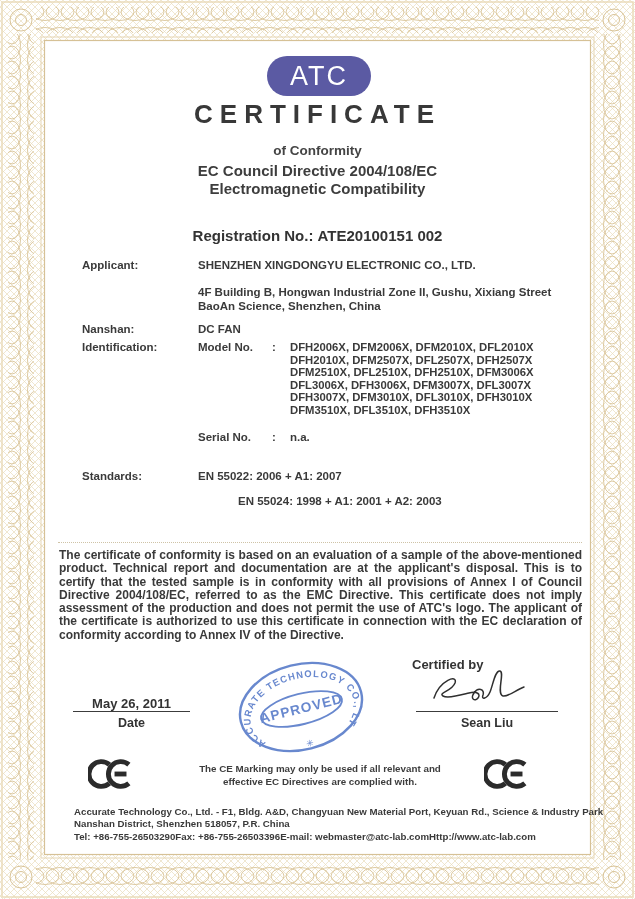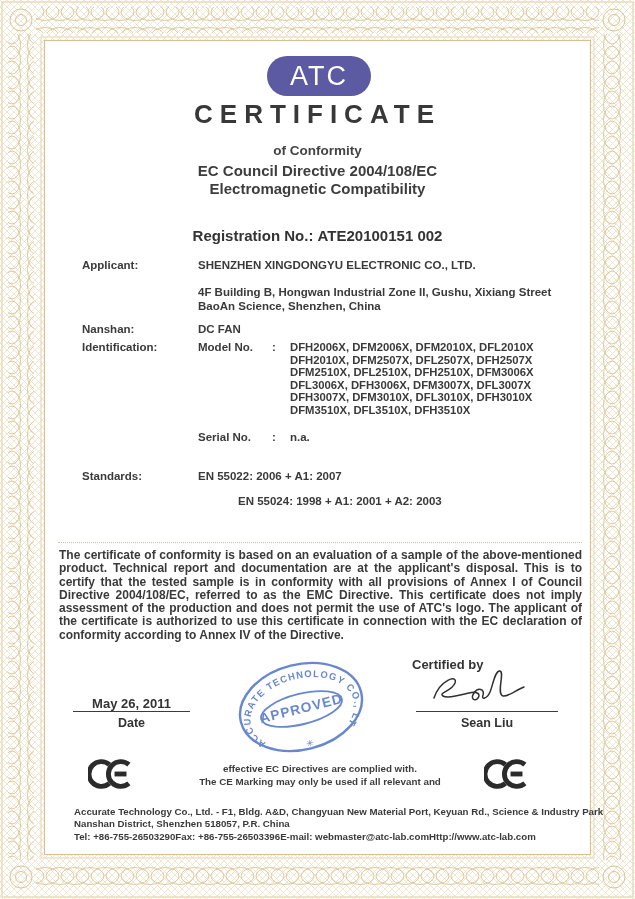--- a/index.html
+++ b/index.html
@@ -170,22 +170,22 @@
   <div data-name="signer-name">Sean Liu</div>
 
   <svg data-name="ce-mark-left-icon" width="46" height="32" viewBox="0 0 52 36">
     <g fill="none" stroke="#2b2b2b" stroke-width="5.5">
       <path d="M 24.2,7.4 A 14,14 0 1 0 24.2,28.6"></path>
       <path d="M 46.2,7.4 A 14,14 0 1 0 46.2,28.6"></path>
       <path d="M 30,18 H 43.5"></path>
     </g>
   </svg>
   <div data-name="ce-note">
+    <div data-name="ce-note-line-1">The CE Marking may only be used if all relevant and</div>
     <div data-name="ce-note-line-2">effective EC Directives are complied with.</div>
-    <div data-name="ce-note-line-1">The CE Marking may only be used if all relevant and</div>
   </div>
   <svg data-name="ce-mark-right-icon" width="46" height="32" viewBox="0 0 52 36">
     <g fill="none" stroke="#2b2b2b" stroke-width="5.5">
       <path d="M 24.2,7.4 A 14,14 0 1 0 24.2,28.6"></path>
       <path d="M 46.2,7.4 A 14,14 0 1 0 46.2,28.6"></path>
       <path d="M 30,18 H 43.5"></path>
     </g>
   </svg>
 
   <div class="foot" data-name="footer-line-1">Accurate Technology Co., Ltd. - F1, Bldg. A&amp;D, Changyuan New Material Port, Keyuan Rd., Science &amp; Industry Park</div>

